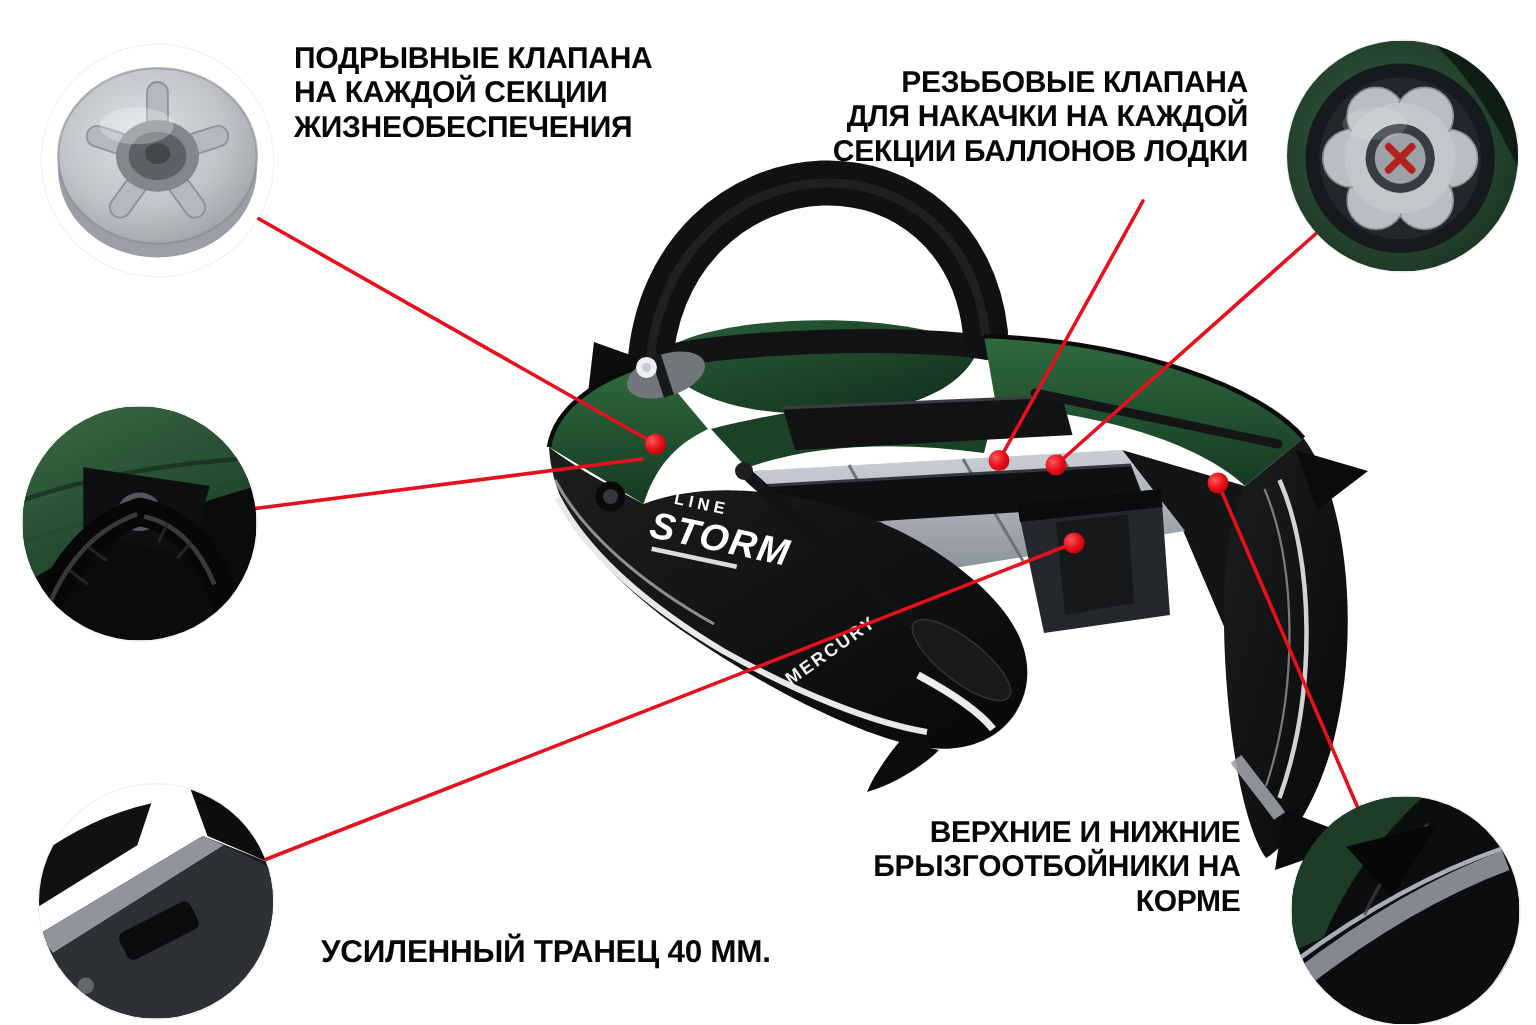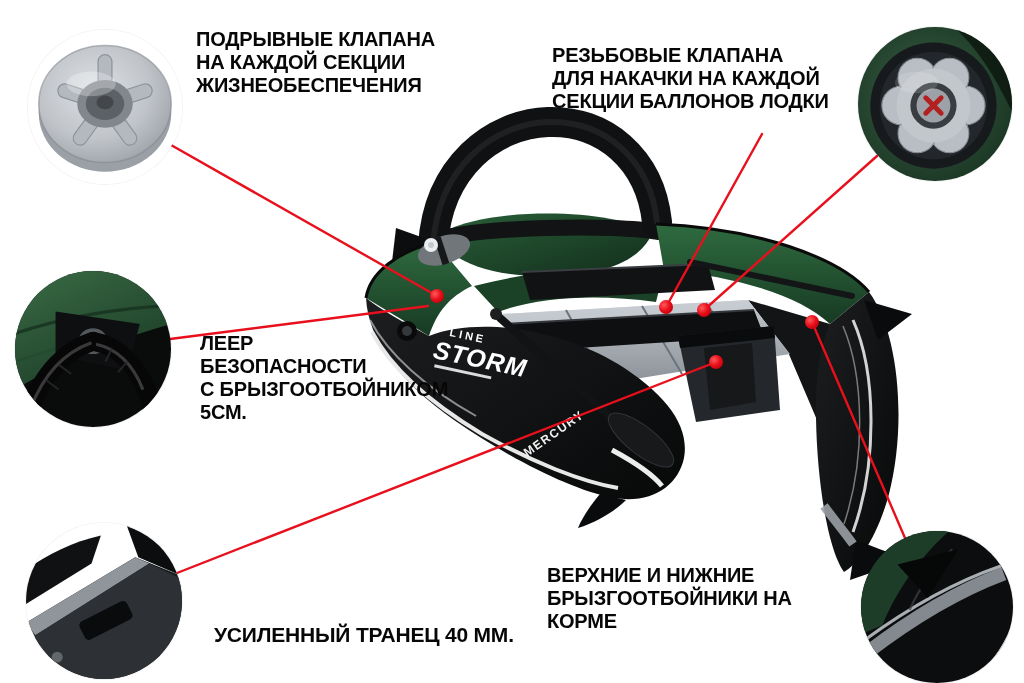--- a/index.html
+++ b/index.html
@@ -9,24 +9,24 @@
   .inset{position:absolute;border-radius:50%;overflow:hidden;box-shadow:0 0 0 1px rgba(0,0,0,0.05);}
   .inset svg{display:block;width:100%;height:100%;}
   #inset-blow-valve{left:28px;top:30px;width:154px;height:154px;}
   #inset-inflation-valve{left:858px;top:27px;width:154px;height:154px;}
   #inset-safety-line{left:15px;top:271px;width:156px;height:156px;}
   #inset-transom{left:26px;top:523px;width:156px;height:156px;}
   #inset-spray-guard{left:861px;top:531px;width:152px;height:152px;}
   .callout{position:absolute;font-weight:bold;color:#070707;white-space:pre-line;
            font-size:20px;line-height:23px;letter-spacing:-0.2px;}
   #callout-blow-valves{left:196px;top:28px;width:250px;}
-  #callout-inflation-valves{left:552px;top:44px;width:280px;text-align:left;}
+  #callout-inflation-valves{left:552px;top:44px;width:280px;text-align:right;}
   #callout-safety-line{left:200px;top:332px;width:250px;}
   #callout-transom{left:214px;top:623px;width:330px;font-size:21px;}
-  #callout-spray-guards{left:547px;top:564px;width:280px;}
+  #callout-spray-guards{left:547px;top:544px;width:280px;text-align:right;}
   .brand-small{font-family:"Liberation Sans",sans-serif;font-weight:bold;font-size:11px;letter-spacing:3px;fill:#ffffff;}
   .brand-big{font-family:"Liberation Sans",sans-serif;font-weight:bold;font-style:italic;font-size:25px;letter-spacing:1px;fill:#ffffff;}
   .brand-motor{font-family:"Liberation Sans",sans-serif;font-weight:bold;font-size:12px;letter-spacing:1.5px;fill:#f2f2f2;}
 </style>
 </head>
 <body>
 
 <div class="stage">
 
   <svg class="main-art" viewBox="0 0 1024 683">
@@ -249,21 +249,17 @@
       <path d="M 24 22 L 64 12 L 44 44 Z" fill="#060707"></path>
     </svg>
   </div>
 
   <div class="callout" id="callout-blow-valves">ПОДРЫВНЫЕ КЛАПАНА
 НА КАЖДОЙ СЕКЦИИ
 ЖИЗНЕОБЕСПЕЧЕНИЯ</div>
   <div class="callout" id="callout-inflation-valves">РЕЗЬБОВЫЕ КЛАПАНА
 ДЛЯ НАКАЧКИ НА КАЖДОЙ
 СЕКЦИИ БАЛЛОНОВ ЛОДКИ</div>
-  <div class="callout" id="callout-safety-line">ЛЕЕР
-БЕЗОПАСНОСТИ
-С БРЫЗГООТБОЙНИКОМ
-5СМ.</div>
   <div class="callout" id="callout-transom">УСИЛЕННЫЙ ТРАНЕЦ 40 ММ.</div>
   <div class="callout" id="callout-spray-guards">ВЕРХНИЕ И НИЖНИЕ
 БРЫЗГООТБОЙНИКИ НА КОРМЕ</div>
 
 </div>
 
 </body></html>

